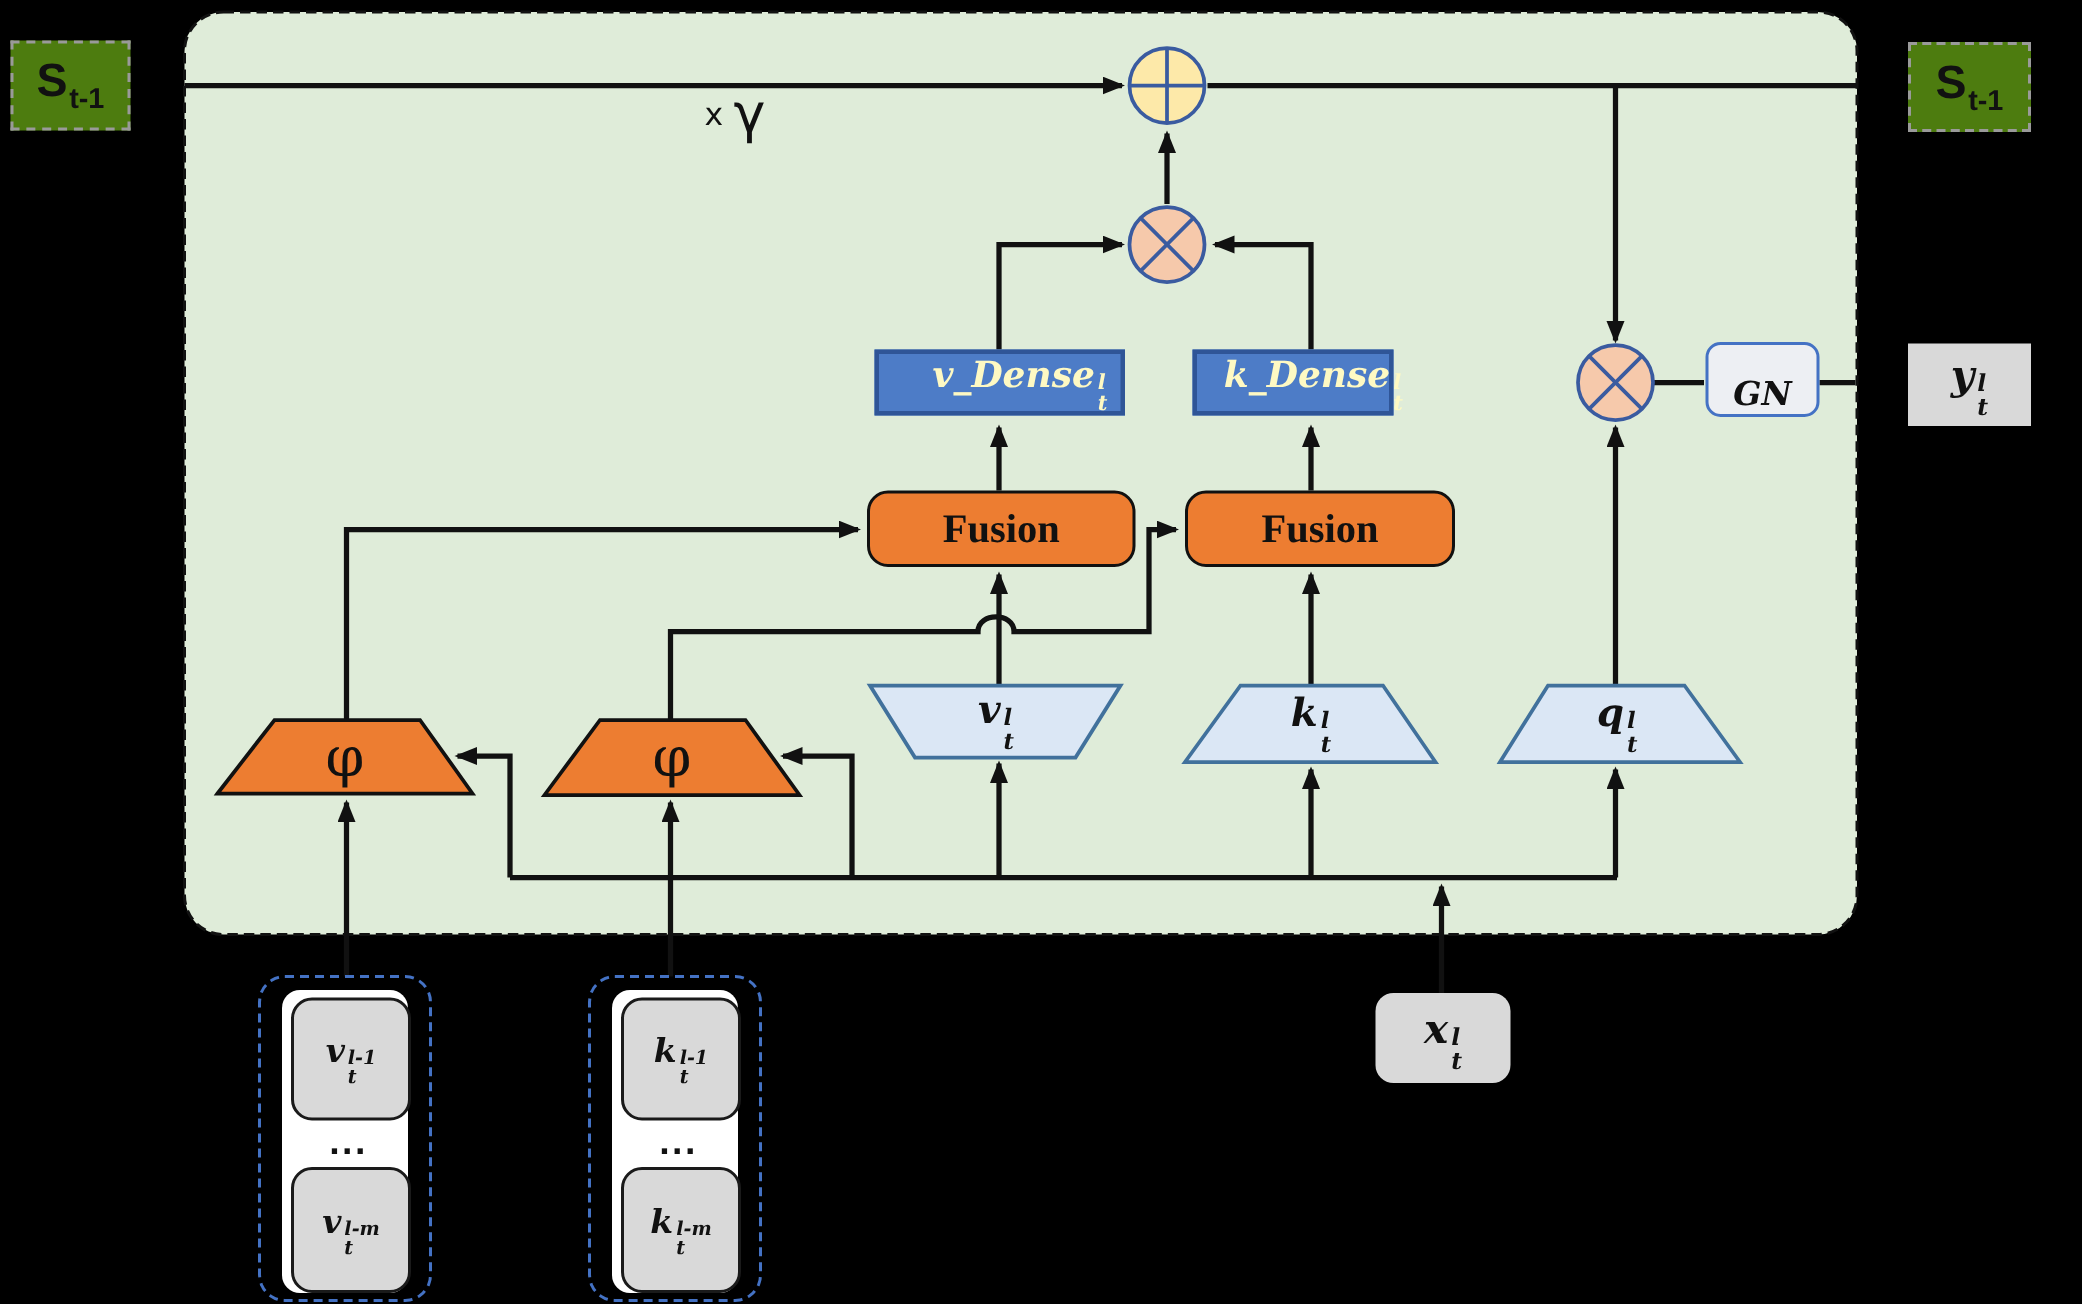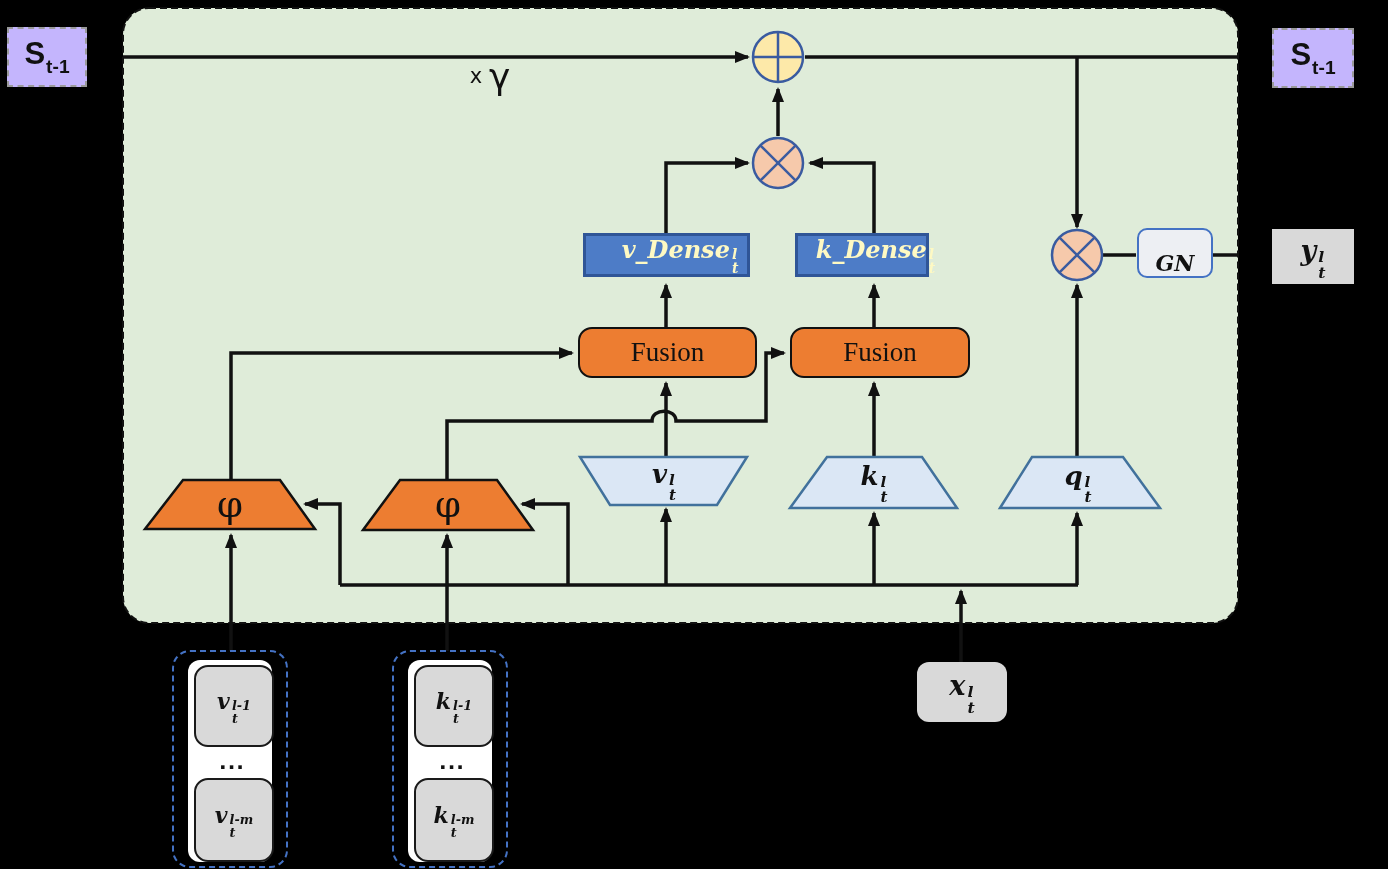--- a/index.html
+++ b/index.html
@@ -9,26 +9,26 @@
   .abs{position:absolute;display:flex;align-items:center;justify-content:center;box-sizing:border-box;}
 
   
   .m{font-family:"DejaVu Serif",serif;font-style:italic;font-weight:bold;white-space:nowrap;}
   .scr{display:inline-flex;flex-direction:column;align-items:flex-start;line-height:1;
        font-size:0.58em;transform:translateY(0.10em);margin-left:2px;}
   .scr span{font-style:italic;font-weight:bold;}
   .subsc{font-size:0.62em;vertical-align:-0.45em;margin-left:1px;}
 
   
-  .graybox{background:#c4b5fd;border:2px dashed #9a9a9a;font-weight:bold;
+  .graybox{background:#4d7c0f;border:2px dashed #9a9a9a;font-weight:bold;
            font-family:"Liberation Sans",sans-serif;}
   .grayplain{background:#d9d9d9;}
   .densebox{background:#4d7cc7;border:3px solid #2f5597;color:#fef9c3;font-size:24px;padding-left:27px;}
   .fusionbox{background:#ed7d31;border:2.5px solid #111;border-radius:14px;
-             font-family:"Liberation Serif",serif;font-weight:normal;font-size:27px;}
+             font-family:"Liberation Serif",serif;font-weight:bold;font-size:27px;}
   .gnbox{background:#edeff3;border:2px solid #4472c4;border-radius:10px;
          font-family:"DejaVu Serif",serif;font-style:italic;font-weight:bold;font-size:22px;align-items:flex-end;}
   .stack{border:2.5px dashed #4472c4;border-radius:18px;}
   .stackcol{position:absolute;left:14px;top:8px;width:84px;height:202px;background:#fff;border-radius:12px;}
   .stackitem{position:absolute;left:20px;width:76px;background:#d9d9d9;border:2px solid #1a1a1a;
              border-radius:14px;display:flex;align-items:center;justify-content:center;font-size:22px;}
   .dots{position:absolute;left:20px;width:76px;text-align:center;font-weight:bold;font-size:20px;
         letter-spacing:1px;font-family:"DejaVu Sans",sans-serif;}
   .philabel{font-family:"DejaVu Serif",serif;font-size:37px;font-weight:normal;}
   .gammalbl{font-family:"DejaVu Sans",sans-serif;white-space:nowrap;}

